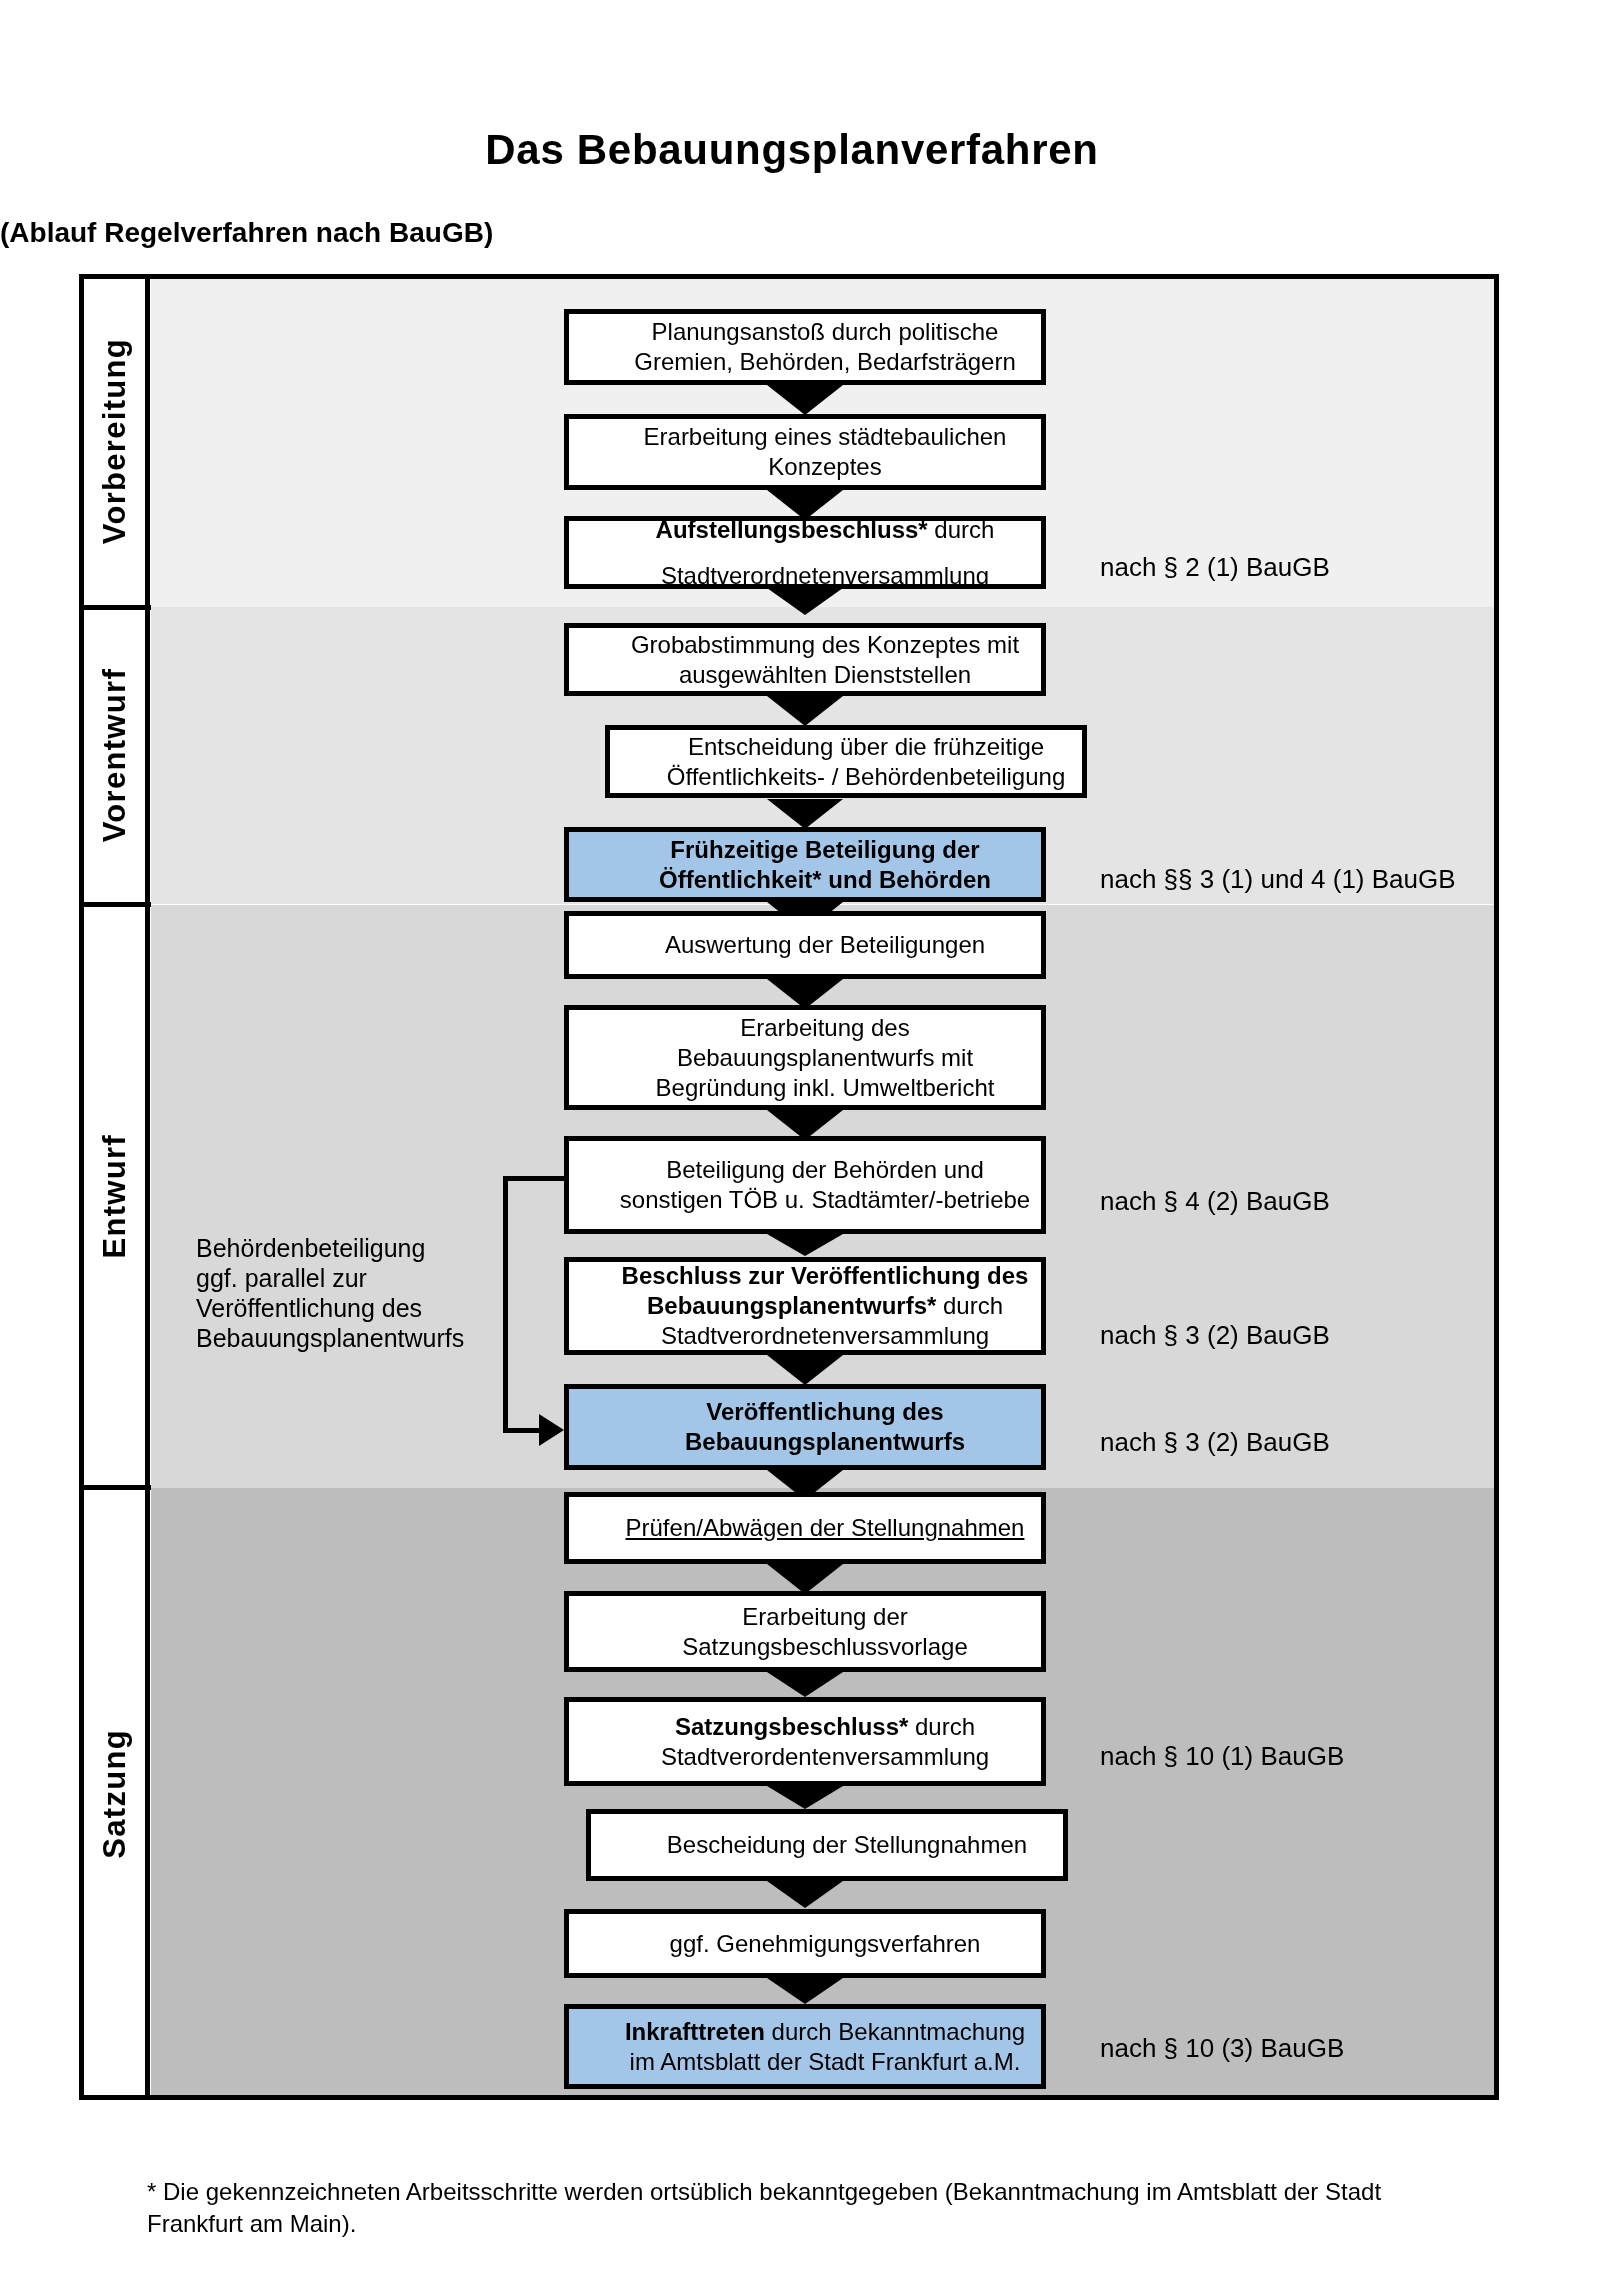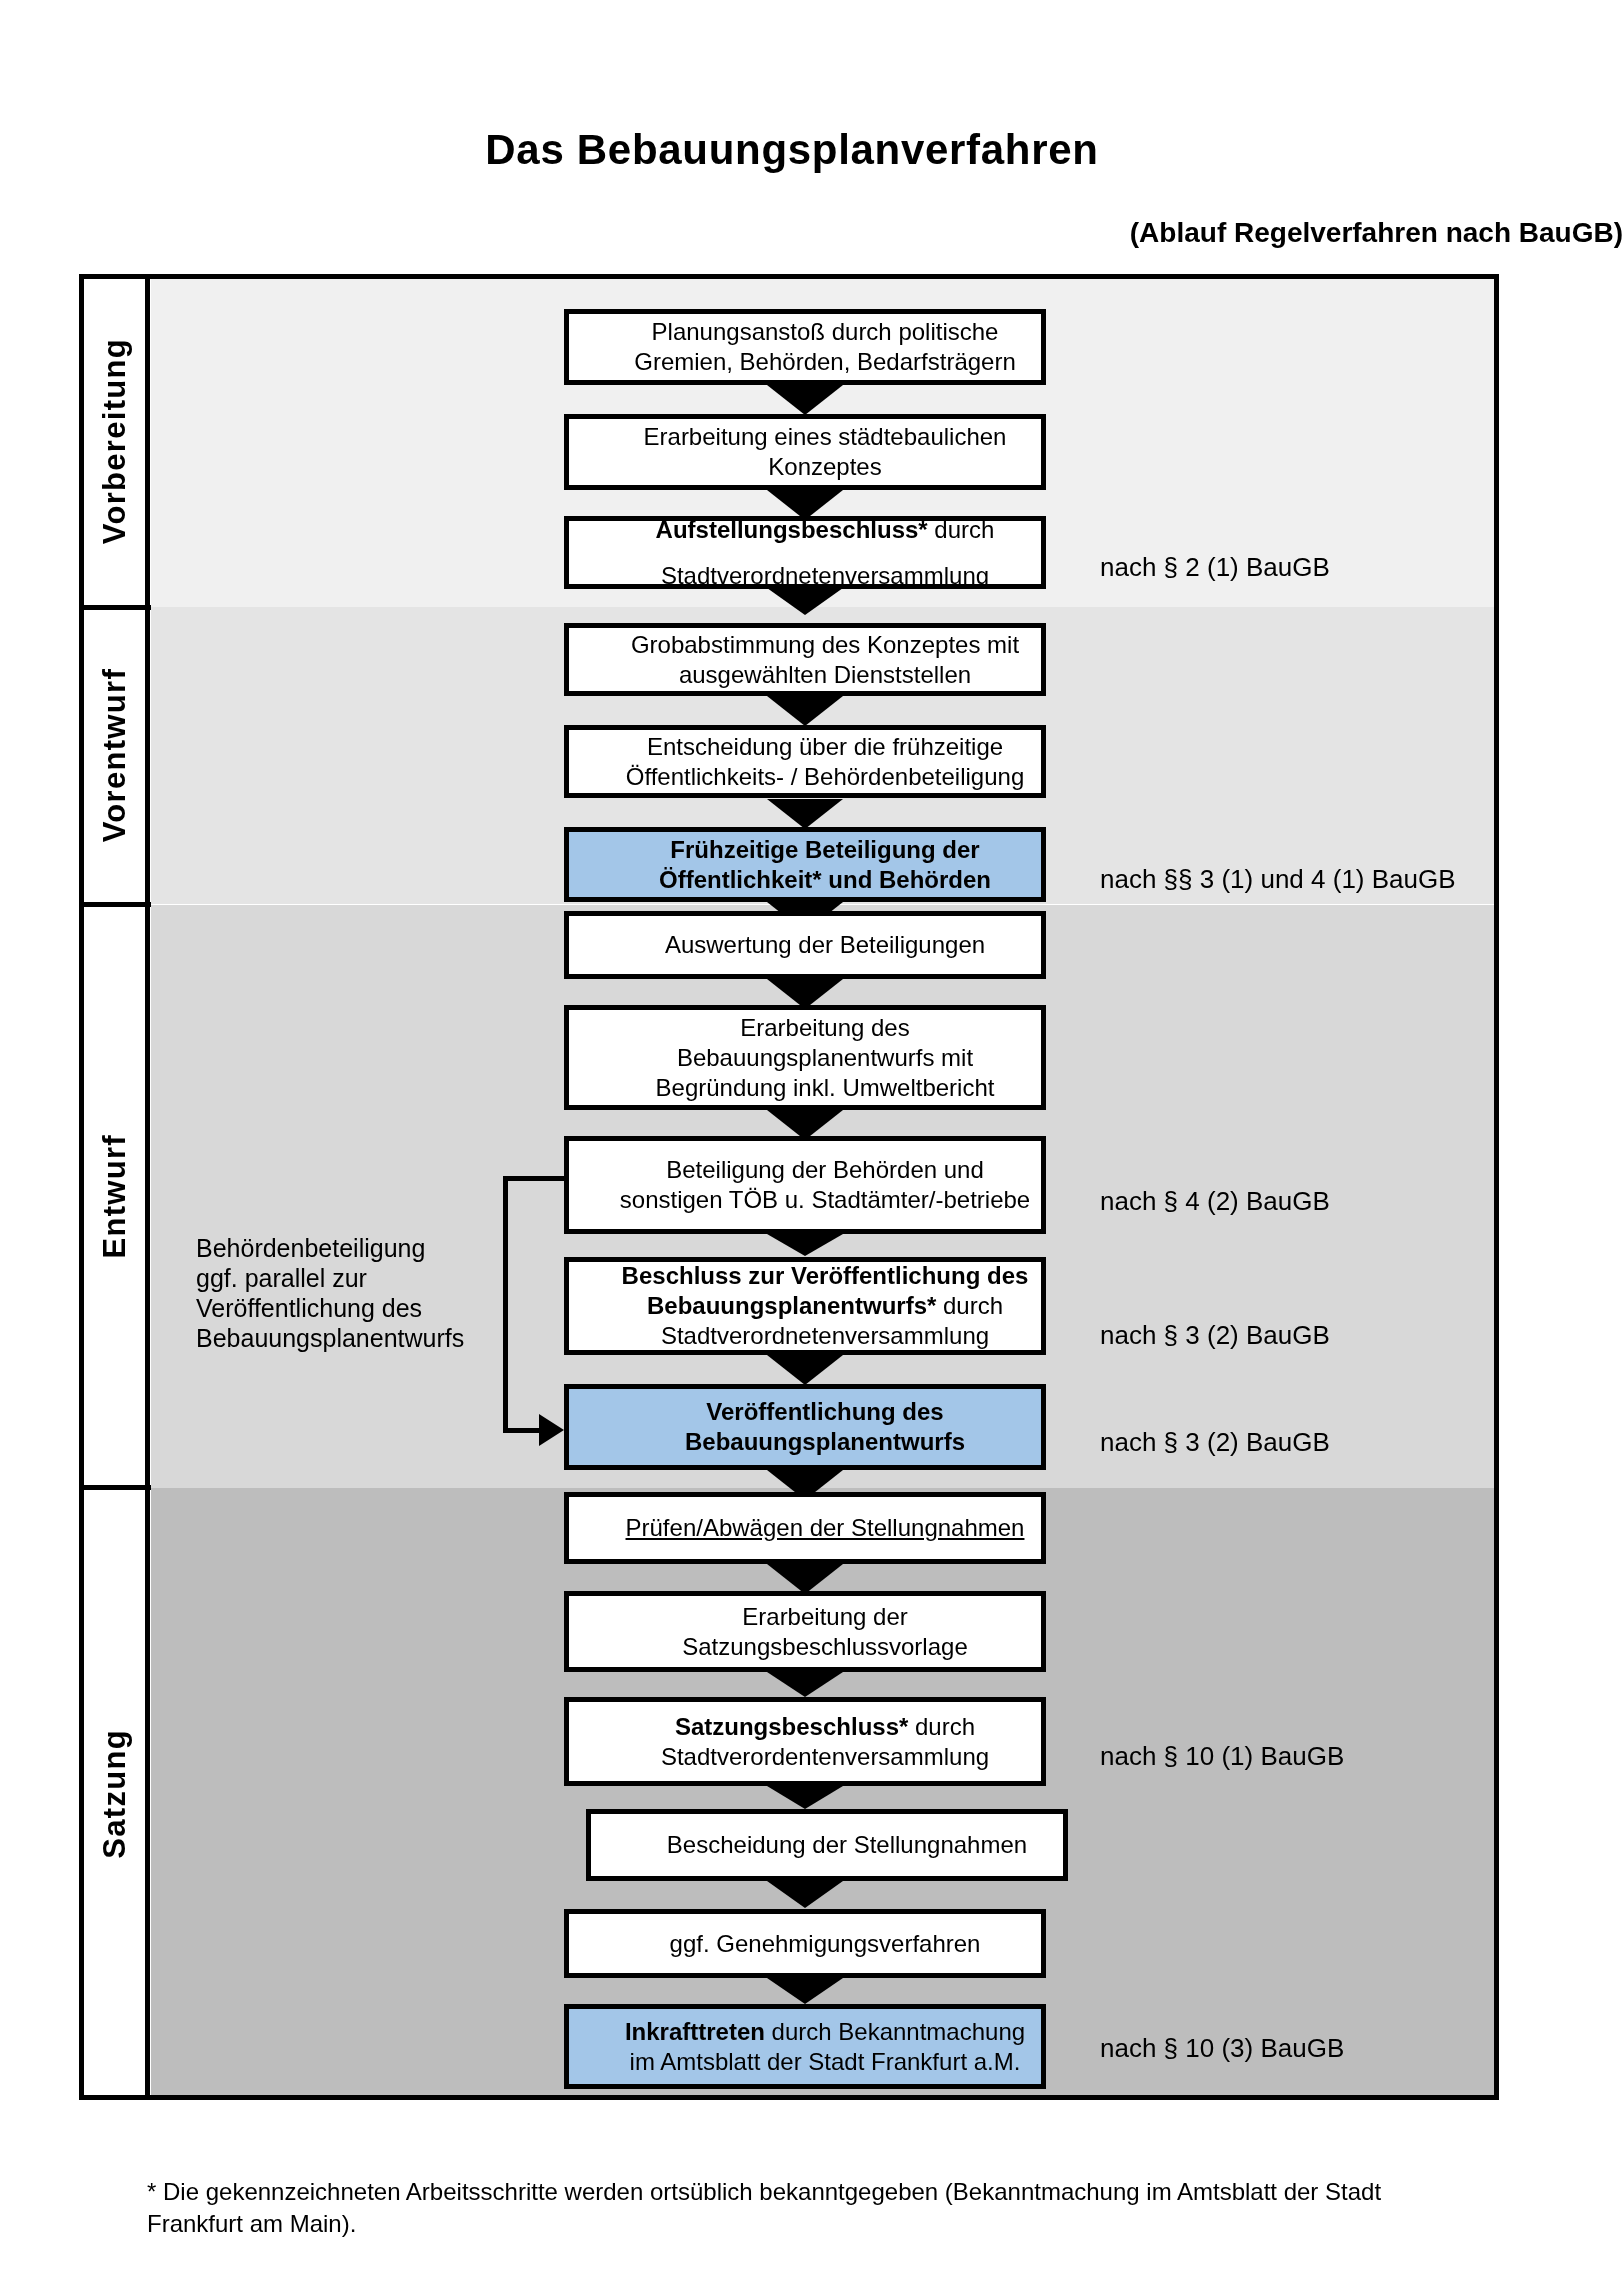--- a/index.html
+++ b/index.html
@@ -1,20 +1,20 @@
 <!DOCTYPE html>
 <html style="font-size:10.5px"><head>
 <meta charset="utf-8">
 <style>
   html,body{margin:0;padding:0;background:#ffffff;}
   body{width:1623px;height:2295px;position:relative;font-family:"Liberation Sans",sans-serif;color:#000;}
   .abs{position:absolute;}
   
   #title{left:0;top:126px;width:1584px;text-align:center;font-size:42px;font-weight:bold;letter-spacing:0.7px;}
-  #subtitle{left:0;top:217px;width:1623px;text-align:right;font-size:28px;font-weight:bold;}
+  #subtitle{left:0;top:217px;width:1623px;text-align:left;font-size:28px;font-weight:bold;}
   
   .section{left:151px;width:1343px;}
   #sec1{top:279px;height:329px;background:#f0f0f0;}
   #sec2{top:607px;height:297px;background:#e4e4e4;}
   #sec3{top:905px;height:583px;background:#d8d8d8;}
   #sec4{top:1488px;height:607px;background:#bdbdbd;}
   
   #labelcol{left:84px;top:279px;width:62px;height:1816px;background:#ffffff;}
   #sepline{left:145px;top:274px;width:5.2px;height:1826px;background:#000;}
   .divider{left:79px;width:72px;height:5.2px;background:#000;}
@@ -95,21 +95,21 @@
   <div>Stadtverordnetenversammlung</div>
 </div>
 <div class="abs arrow" style="top:588px;border-top-width:27.5px;"></div>
 
 <div class="abs box" style="top:623px;height:73px;">
   <div>Grobabstimmung des Konzeptes mit</div>
   <div>ausgewählten Dienststellen</div>
 </div>
 <div class="abs arrow" style="top:696px;"></div>
 
-<div class="abs box" style="top:725px;height:73px;">
+<div class="abs box" style="top:725px;height:73px;margin-left:41px;">
   <div>Entscheidung über die frühzeitige</div>
   <div>Öffentlichkeits- / Behördenbeteiligung</div>
 </div>
 <div class="abs arrow" style="top:799px;"></div>
 
 <div class="abs box blue" style="top:827px;height:75px;">
   <div>Frühzeitige Beteiligung der</div>
   <div>Öffentlichkeit* und Behörden</div>
 </div>
 <div class="abs arrow" style="top:902px;"></div>

